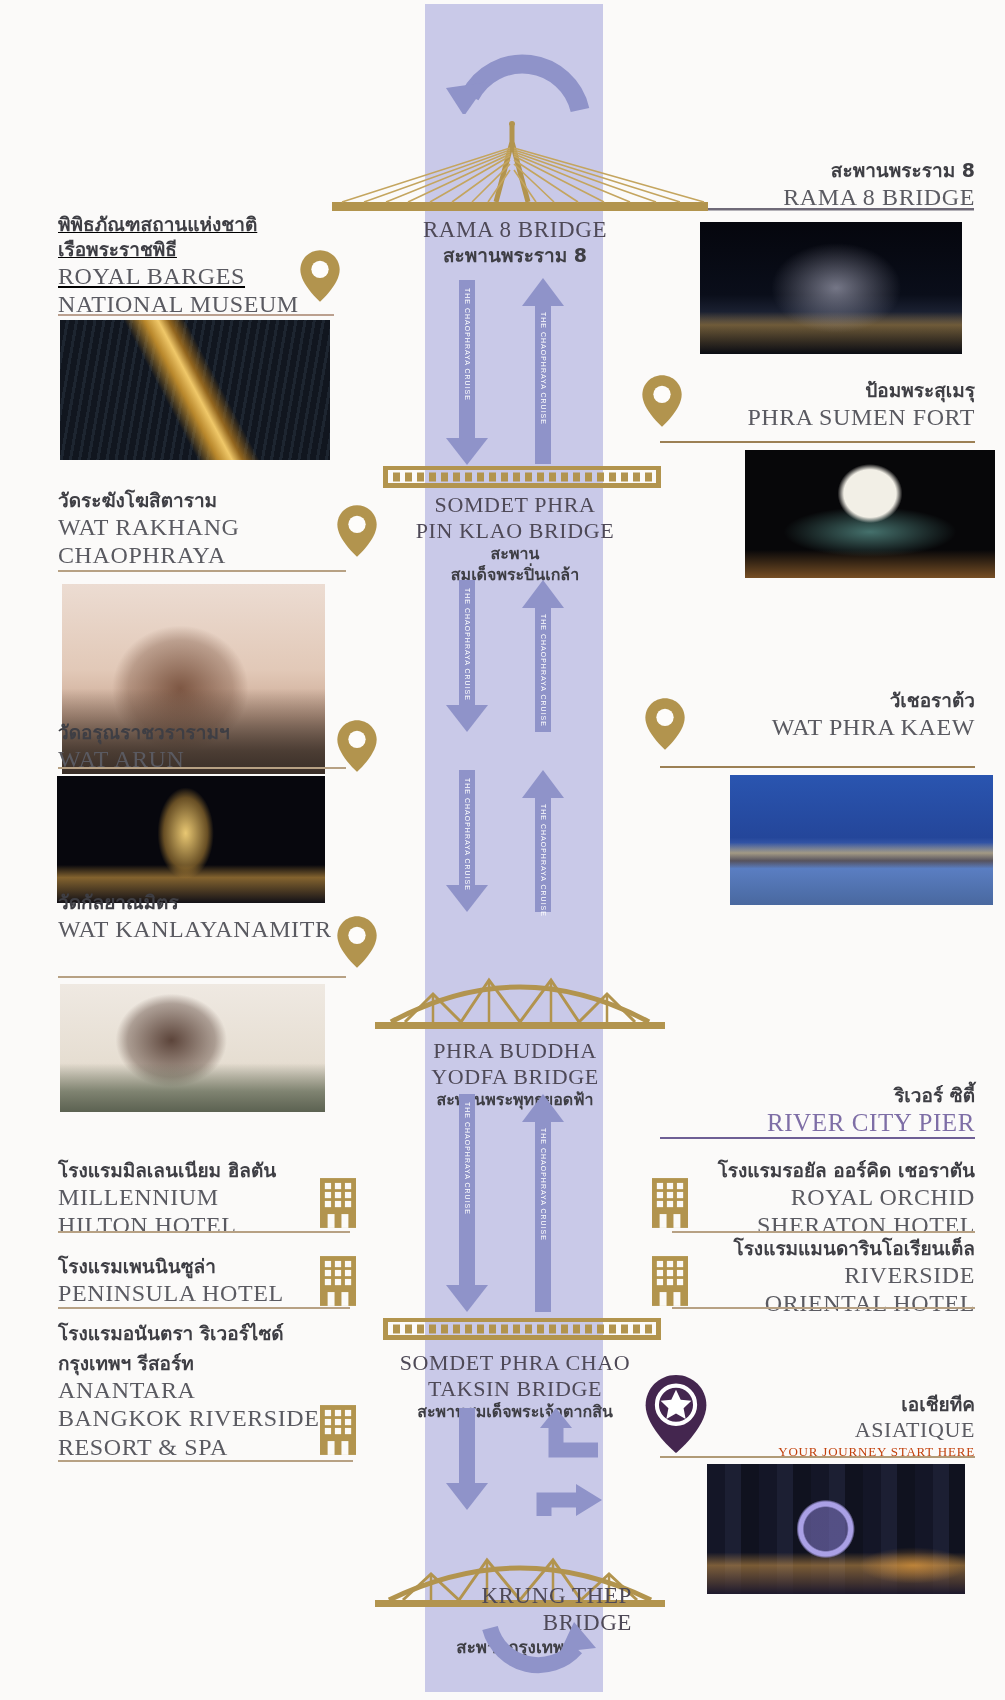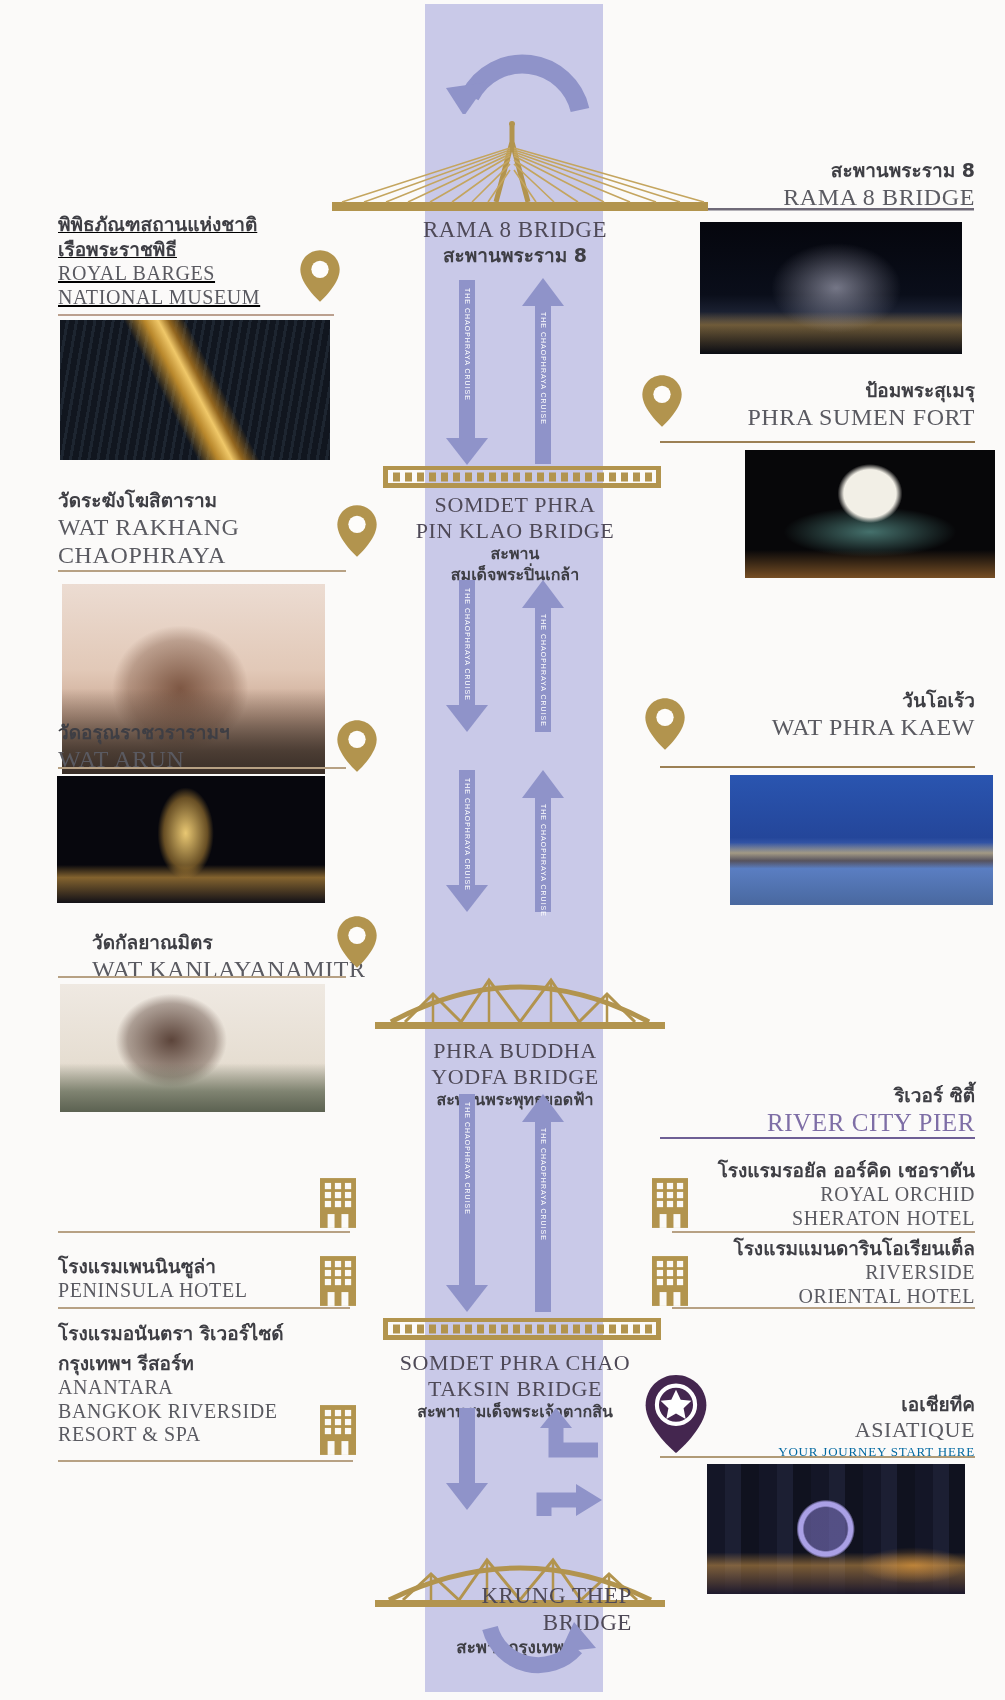--- a/index.html
+++ b/index.html
@@ -3,28 +3,28 @@
 <meta charset="utf-8">
 <style>
   html,body{margin:0;padding:0;background:#eee;}
   .canvas{position:relative;width:1005px;height:1700px;background:#fbfaf9;overflow:hidden;
           font-family:"Liberation Sans",sans-serif;margin:0 auto;}
   .abs{position:absolute;}
   
   .river{position:absolute;left:425px;top:4px;width:178px;height:1688px;background:#c9c9e8;}
   
   .th-line{font-family:"DejaVu Sans",sans-serif;font-weight:700;font-size:19px;line-height:1.32;color:#3e3e44;}
-  .en-line{font-family:"Liberation Serif",serif;font-size:20px;line-height:1.18;letter-spacing:.6px;color:#5a5a61;}
+  .en-line{font-family:"Liberation Serif",serif;font-size:24px;line-height:1.18;letter-spacing:.6px;color:#5a5a61;}
   .en-lg{font-size:24px;}
   .bridge-en{font-family:"Liberation Serif",serif;font-size:22px;line-height:1.18;letter-spacing:.6px;color:#4e4957;}
   .bridge-th{font-family:"DejaVu Sans",sans-serif;font-weight:700;font-size:16px;line-height:1.3;color:#3e3e44;}
   .t-right{text-align:right;}
   .t-center{text-align:center;}
   .purple-en{color:#7e6ea6;font-size:25px;}
-  .tagline{font-family:"Liberation Serif",serif;font-size:13px;letter-spacing:.8px;color:#0369a1;line-height:1.4;}
+  .tagline{font-family:"Liberation Serif",serif;font-size:13px;letter-spacing:.8px;color:#c2410c;line-height:1.4;}
   
   .underline{position:absolute;height:2px;background:#b7a184;}
   .ul-tan2{background:#9c8055;}
   .ul-purple{background:#6e5f95;}
   
   .photo{position:absolute;}
   .ph-royal-barges{background:
     linear-gradient(62deg, rgba(0,0,0,0) 40%, rgba(193,141,44,.95) 46%, rgba(240,200,105,1) 50%, rgba(160,110,30,.9) 53%, rgba(0,0,0,0) 58%),
     repeating-linear-gradient(100deg,#11161f 0 6px,#1d2530 6px 9px),
     linear-gradient(#0c1018,#10141c);}
@@ -214,21 +214,21 @@
     <span class="cruise-text ct-up">THE CHAOPHRAYA CRUISE</span>
   </div>
 
   <div class="abs" style="left:645px;top:698px;">
     <svg width="40" height="52" viewBox="0 0 24 31">
         <path d="M12 0C5.4 0 .2 5.3.2 11.8.2 20.6 12 31 12 31s11.8-10.4 11.8-19.2C23.8 5.3 18.6 0 12 0z" fill="#b2944e"></path>
         <circle cx="12" cy="11.5" r="5.2" fill="#fdfcfa"></circle>
       </svg>
   </div>
   <div class="abs t-right" style="right:30px;top:688px;width:280px;">
-    <div class="th-line">วันโอเร้ว</div>
+    <div class="th-line">วัเชอราต้ว</div>
     <div class="en-line en-lg">WAT PHRA KAEW</div>
   </div>
   <div class="underline ul-tan2" style="left:660px;top:766px;width:315px;"></div>
   <div class="photo ph-wat-phra-kaew" style="left:730px;top:775px;width:263px;height:130px;"></div>
 
   <div class="abs" style="left:58px;top:720px;width:270px;">
     <div class="th-line">วัดอรุณราชวรารามฯ</div>
     <div class="en-line en-lg">WAT ARUN</div>
   </div>
   <div class="abs" style="left:337px;top:720px;">
@@ -248,21 +248,21 @@
     <span class="cruise-text ct-down">THE CHAOPHRAYA CRUISE</span>
   </div>
   <div class="arrow" style="left:522px;top:770px;">
     <svg width="42" height="142" viewBox="0 0 42 142">
         <polygon points="0,28 42,28 21,0" fill="#8f93c9"></polygon>
         <rect x="13" y="27" width="16" height="115" fill="#8f93c9"></rect>
       </svg>
     <span class="cruise-text ct-up">THE CHAOPHRAYA CRUISE</span>
   </div>
 
-  <div class="abs" style="left:58px;top:930px;width:290px;margin-left:34px;">
+  <div class="abs" style="left:58px;top:890px;width:290px;">
     <div class="th-line">วัดกัลยาณมิตร</div>
     <div class="en-line en-lg">WAT KANLAYANAMITR</div>
   </div>
   <div class="abs" style="left:337px;top:916px;">
     <svg width="40" height="52" viewBox="0 0 24 31">
         <path d="M12 0C5.4 0 .2 5.3.2 11.8.2 20.6 12 31 12 31s11.8-10.4 11.8-19.2C23.8 5.3 18.6 0 12 0z" fill="#b2944e"></path>
         <circle cx="12" cy="11.5" r="5.2" fill="#fdfcfa"></circle>
       </svg>
   </div>
   <div class="underline" style="left:58px;top:976px;width:288px;"></div>
@@ -296,20 +296,25 @@
     <span class="cruise-text ct-down">THE CHAOPHRAYA CRUISE</span>
   </div>
   <div class="arrow" style="left:522px;top:1094px;">
     <svg width="42" height="218" viewBox="0 0 42 218">
         <polygon points="0,28 42,28 21,0" fill="#8f93c9"></polygon>
         <rect x="13" y="27" width="16" height="191" fill="#8f93c9"></rect>
       </svg>
     <span class="cruise-text ct-up">THE CHAOPHRAYA CRUISE</span>
   </div>
 
+  <div class="abs" style="left:58px;top:1158px;width:260px;">
+    <div class="th-line">โรงแรมมิลเลนเนียม ฮิลตัน</div>
+    <div class="en-line">MILLENNIUM</div>
+    <div class="en-line">HILTON HOTEL</div>
+  </div>
   <div class="abs" style="left:320px;top:1178px;">
     <svg width="36" height="50" viewBox="0 0 26 36">
         <rect width="26" height="36" fill="#b2944e"></rect>
         <g fill="#fbfaf7">
           <rect x="3.5" y="3.5" width="4.5" height="4.5"></rect>
           <rect x="10.75" y="3.5" width="4.5" height="4.5"></rect>
           <rect x="18" y="3.5" width="4.5" height="4.5"></rect>
           <rect x="3.5" y="10" width="4.5" height="4.5"></rect>
           <rect x="10.75" y="10" width="4.5" height="4.5"></rect>
           <rect x="18" y="10" width="4.5" height="4.5"></rect>

